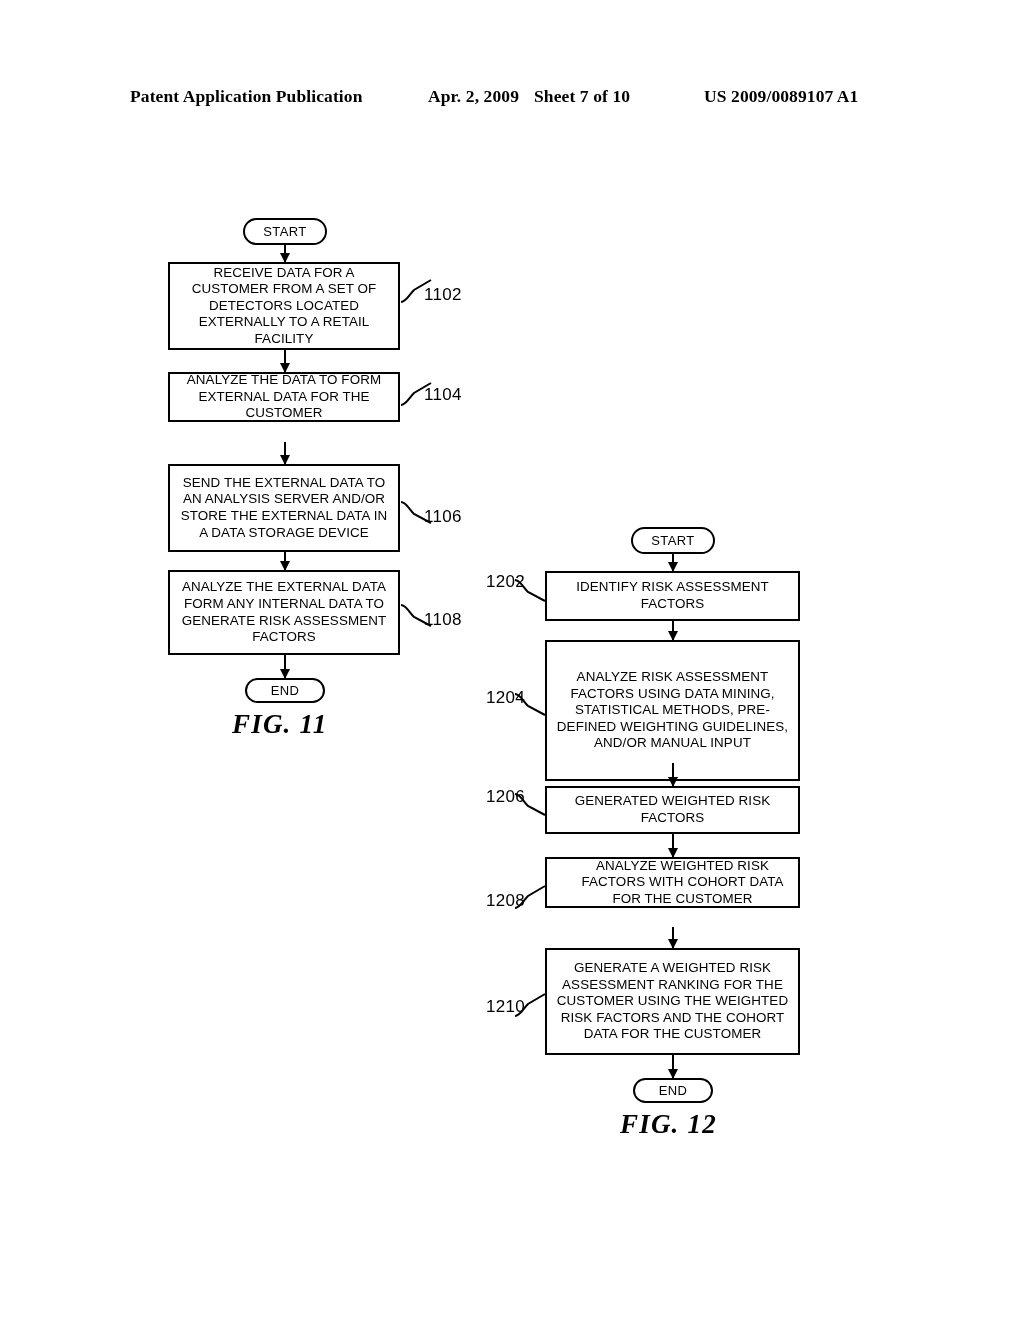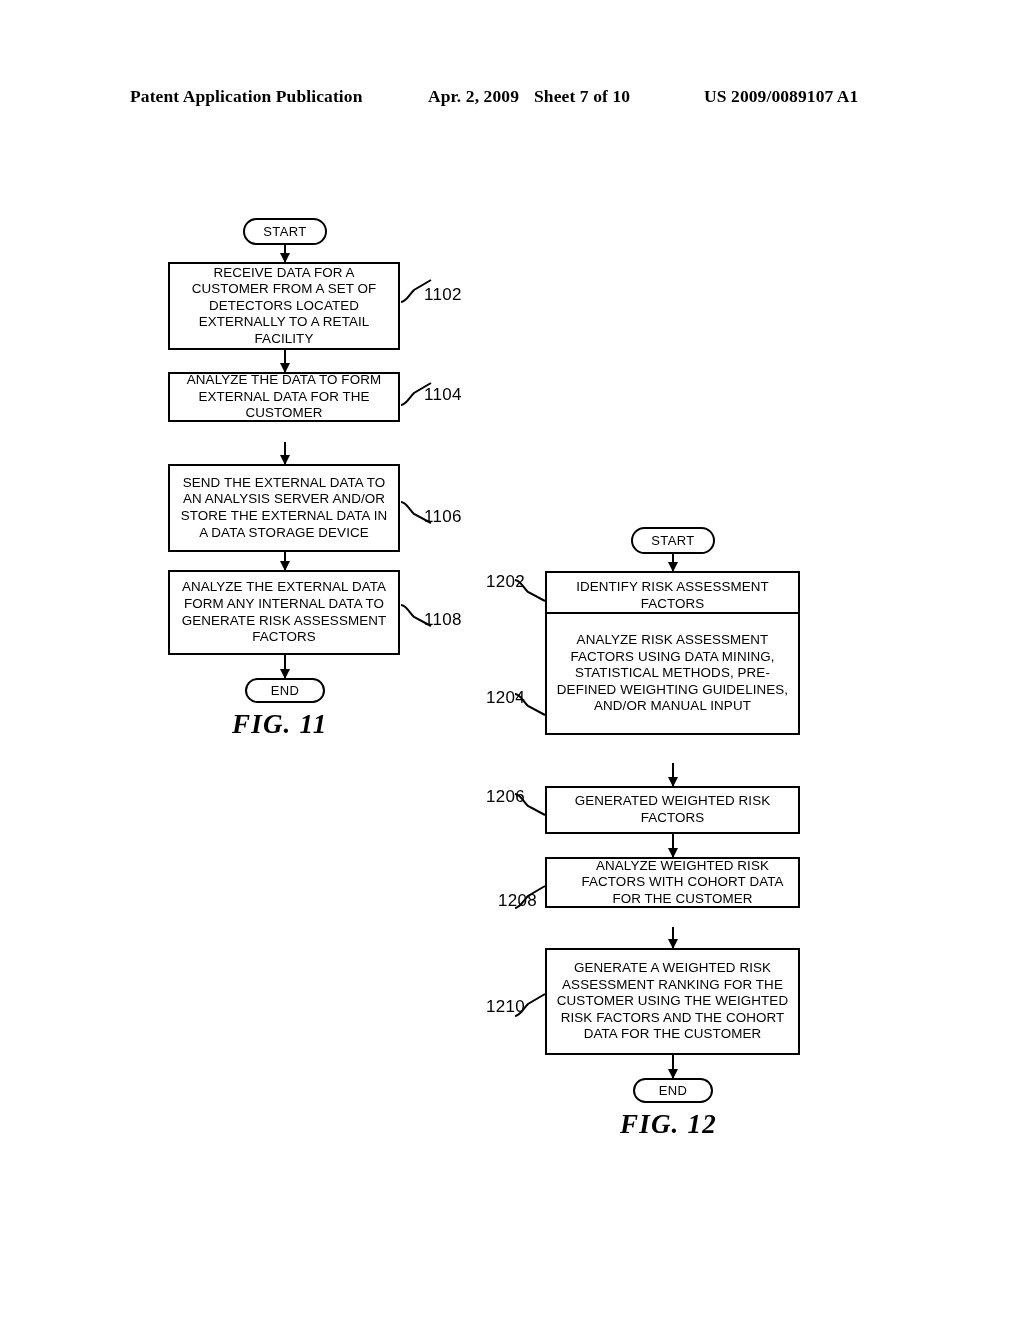--- a/index.html
+++ b/index.html
@@ -187,21 +187,21 @@
   <div class="fc-box" style="left:545px; top:571px; width:255px; height:50px;">
     <span class="txt">IDENTIFY RISK ASSESSMENT FACTORS</span>
   </div>
   <svg class="lead" style="left:514px; top:578px; width:32px; height:26px;" viewBox="0 0 32 26">
     <path d="M1 2 C 6 2, 9 9, 14 14 L 31 23"></path>
   </svg>
   <div class="ref-num" style="left:486px; top:572px;">1202</div>
 
   <div class="fc-arrow" style="left:671.8px; top:621px; height:19px;"></div>
 
-  <div class="fc-box" style="left:545px; top:612px; width:255px; height:123px;">
+  <div class="fc-box" style="left:545px; top:640px; width:255px; height:141px;">
     <span class="txt">ANALYZE RISK ASSESSMENT FACTORS USING DATA MINING, STATISTICAL METHODS, PRE-DEFINED WEIGHTING GUIDELINES, AND/OR MANUAL INPUT</span>
   </div>
   <svg class="lead" style="left:514px; top:692px; width:32px; height:26px;" viewBox="0 0 32 26">
     <path d="M1 2 C 6 2, 9 9, 14 14 L 31 23"></path>
   </svg>
   <div class="ref-num" style="left:486px; top:688px;">1204</div>
 
   <div class="fc-arrow" style="left:671.8px; top:763px; height:23px;"></div>
 
   <div class="fc-box" style="left:545px; top:786px; width:255px; height:48px;">
@@ -213,21 +213,21 @@
   <div class="ref-num" style="left:486px; top:787px;">1206</div>
 
   <div class="fc-arrow" style="left:671.8px; top:834px; height:23px;"></div>
 
   <div class="fc-box" style="left:545px; top:857px; width:255px; height:51px;padding-left:20px;">
     <span class="txt">ANALYZE WEIGHTED RISK FACTORS WITH COHORT DATA FOR THE CUSTOMER</span>
   </div>
   <svg class="lead" style="left:514px; top:884px; width:32px; height:26px;" viewBox="0 0 32 26">
     <path d="M1 24 C 6 24, 9 17, 14 12 L 31 2"></path>
   </svg>
-  <div class="ref-num" style="left:486px; top:891px;margin-left:12px;">1208</div>
+  <div class="ref-num" style="left:486px; top:891px;">1208</div>
 
   <div class="fc-arrow" style="left:671.8px; top:927px; height:21px;"></div>
 
   <div class="fc-box" style="left:545px; top:948px; width:255px; height:107px;">
     <span class="txt">GENERATE A WEIGHTED RISK ASSESSMENT RANKING FOR THE CUSTOMER USING THE WEIGHTED RISK FACTORS AND THE COHORT DATA FOR THE CUSTOMER</span>
   </div>
   <svg class="lead" style="left:514px; top:992px; width:32px; height:26px;" viewBox="0 0 32 26">
     <path d="M1 24 C 6 24, 9 17, 14 12 L 31 2"></path>
   </svg>
   <div class="ref-num" style="left:486px; top:997px;">1210</div>

